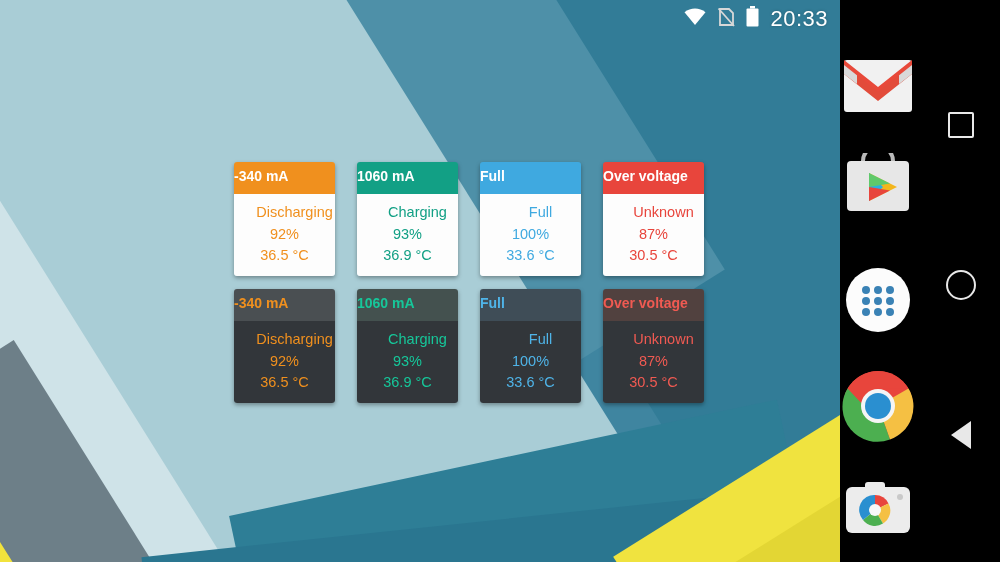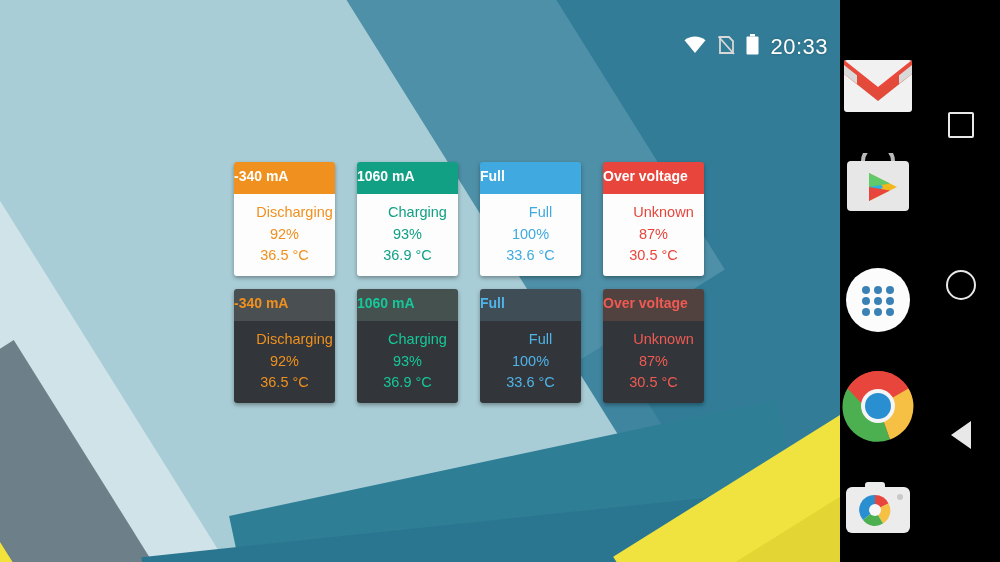--- a/index.html
+++ b/index.html
@@ -125,21 +125,20 @@
   .statusbar {
     position: absolute;
     left: 0; top: 0;
     width: 840px; height: 38px;
     display: flex;
     align-items: center;
     justify-content: flex-end;
     padding-right: 0;
     box-sizing: border-box;
     z-index: 5;
-    margin-top: 28px;
   }
   .status-icons {
     display: flex;
     align-items: center;
     gap: 9px;
     padding-right: 10px;
   }
   .status-clock {
     color: #ffffff;
     font-size: 22px;

